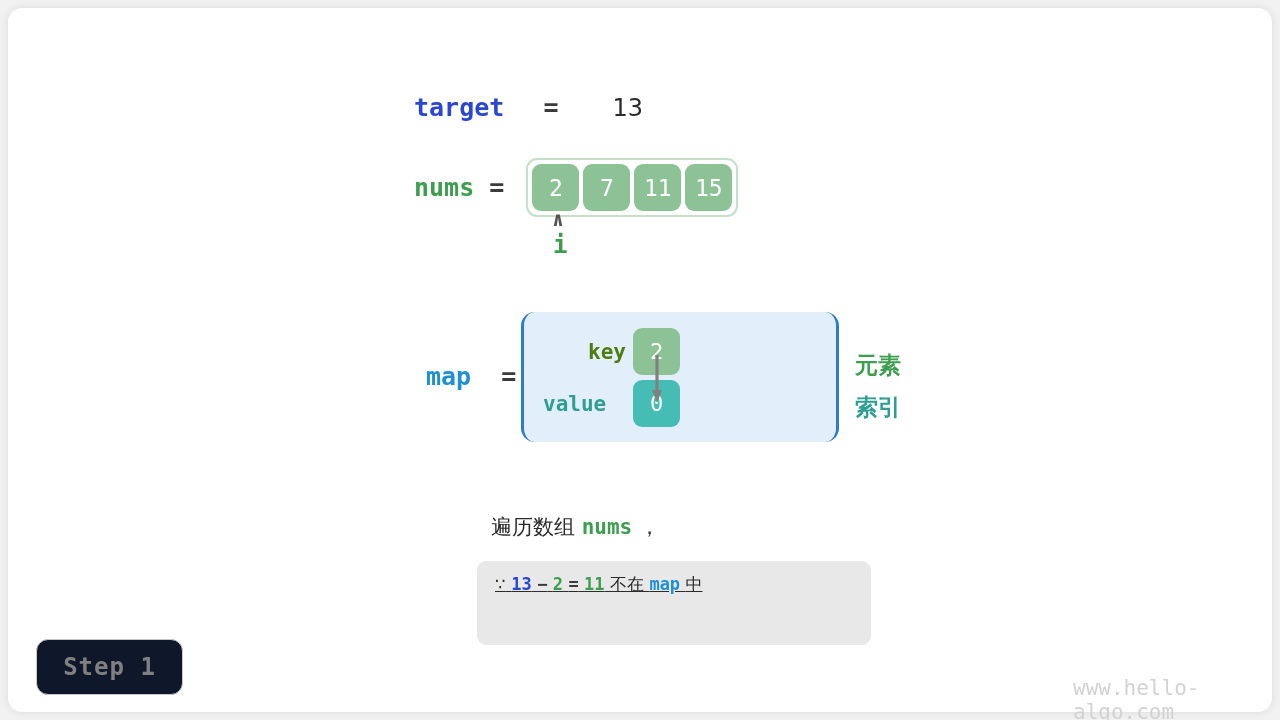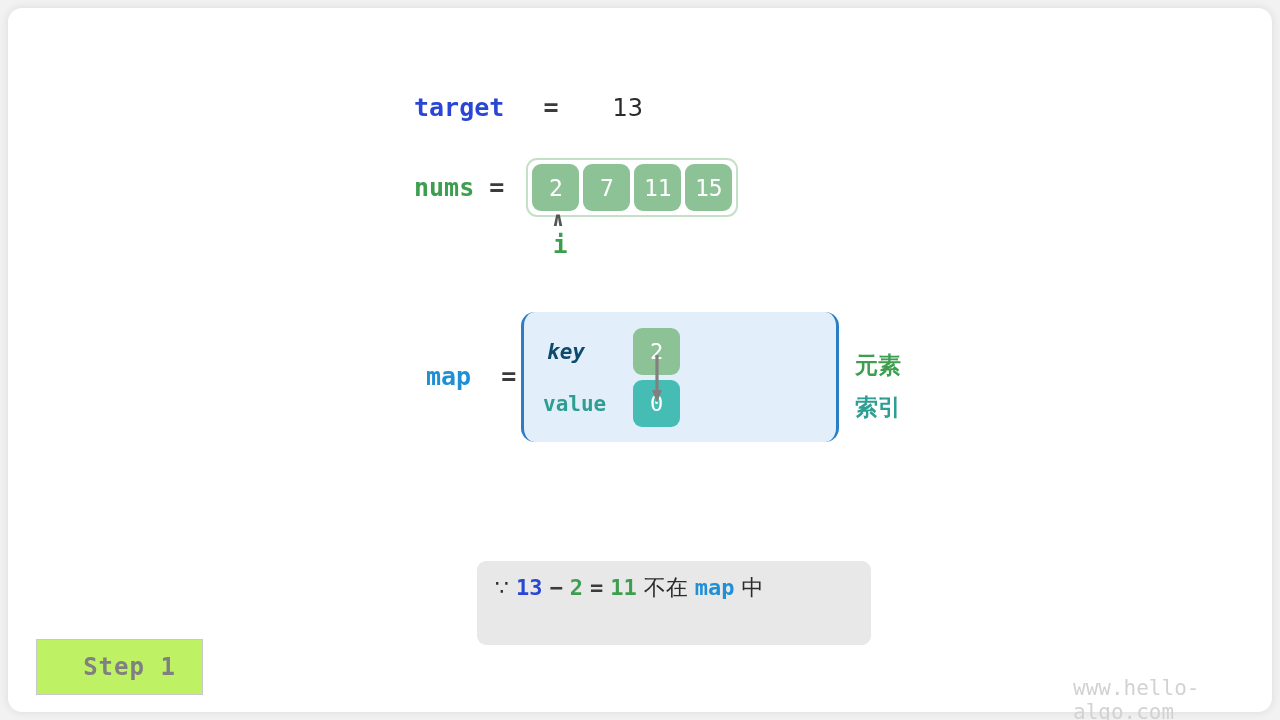--- a/index.html
+++ b/index.html
@@ -124,21 +124,21 @@
     border-left: 3px solid #2b7dc4;
     border-right: 3px solid #2b7dc4;
     border-radius: 14px;
   }
   .kv-label {
     position: absolute;
     font-family: "DejaVu Sans Mono", "Liberation Mono", monospace;
     font-size: 21px;
     font-weight: bold;
   }
-  .kv-label.key { left: 547px; top: 340px; color: #0c4a6e; font-style: italic; }
+  .kv-label.key { left: 588px; top: 340px; color: #4d7c0f; }
   .kv-label.value { left: 543px; top: 392px; color: #2e9e92; }
 
   .kv-cell {
     position: absolute;
     width: 47px;
     height: 47px;
     border-radius: 9px;
     display: flex;
     align-items: center;
     justify-content: center;
@@ -189,50 +189,50 @@
     top: 561px;
     width: 394px;
     height: 84px;
     background: #e8e8e8;
     border-radius: 9px;
   }
   .note-line {
     position: absolute;
     left: 495px;
     font-family: "DejaVu Sans", sans-serif;
-    font-size: 22px;
+    font-size: 17px;
     color: #2b2b2b;
     white-space: pre;
+    text-decoration: underline;
   }
   .note-line.l1 { top: 573px; }
   .note-line.l2 { top: 610px; }
   .note-line .m-blue { font-family: "DejaVu Sans Mono", "Liberation Mono", monospace; color: #2a46d4; font-weight: bold; }
   .note-line .m-green { font-family: "DejaVu Sans Mono", "Liberation Mono", monospace; color: #3e9e50; font-weight: bold; }
   .note-line .m-lblue { font-family: "DejaVu Sans Mono", "Liberation Mono", monospace; color: #1f8fd6; font-weight: bold; }
   .note-line .m-dark { font-family: "DejaVu Sans Mono", "Liberation Mono", monospace; color: #3b3b3b; font-weight: bold; }
 
   
   .step-badge {
     position: absolute;
     left: 36px;
     top: 639px;
     width: 145px;
     height: 54px;
-    background: #bef264;
+    background: #0f172a;
     border: 1px solid #c9c9c9;
-    border-radius: 0;
+    border-radius: 12px;
     display: flex;
     align-items: center;
     justify-content: center;
     color: #808080;
     font-family: "DejaVu Sans Mono", "Liberation Mono", monospace;
     font-size: 24px;
     font-weight: bold;
     letter-spacing: 1px;
-    padding-left: 20px;
   }
 
   .watermark {
     position: absolute;
     left: 1073px;
     top: 676px;
     color: #d2d2d2;
     font-family: "DejaVu Sans Mono", "Liberation Mono", monospace;
     font-size: 21px;
   }
@@ -275,20 +275,21 @@
   <div class="kv-cell value-cell">0</div>
 
   <svg class="kv-arrow" viewBox="0 0 14 50">
     <line x1="7" y1="0" x2="7" y2="38" stroke="#808080" stroke-width="3.2"></line>
     <polygon points="7,48 2,35 12,35" fill="#808080"></polygon>
   </svg>
 
   <div class="side-label elem">元素</div>
   <div class="side-label index">索引</div>
 
+  <div class="caption"><span>遍历数组 </span><span class="code-green">nums</span><span> ，</span></div>
 
   <div class="note-box"></div>
   <div class="note-line l1"><span>∵</span><span> </span><span class="m-blue">13</span><span> </span><span class="m-dark">−</span><span> </span><span class="m-green">2</span><span> </span><span class="m-dark">=</span><span> </span><span class="m-green">11</span><span> </span><span>不在</span><span> </span><span class="m-lblue">map</span><span> </span><span>中</span></div>
 
 
   <div class="step-badge">Step 1</div>
 
   <div class="watermark">www.hello-algo.com</div>
 </div>
 

